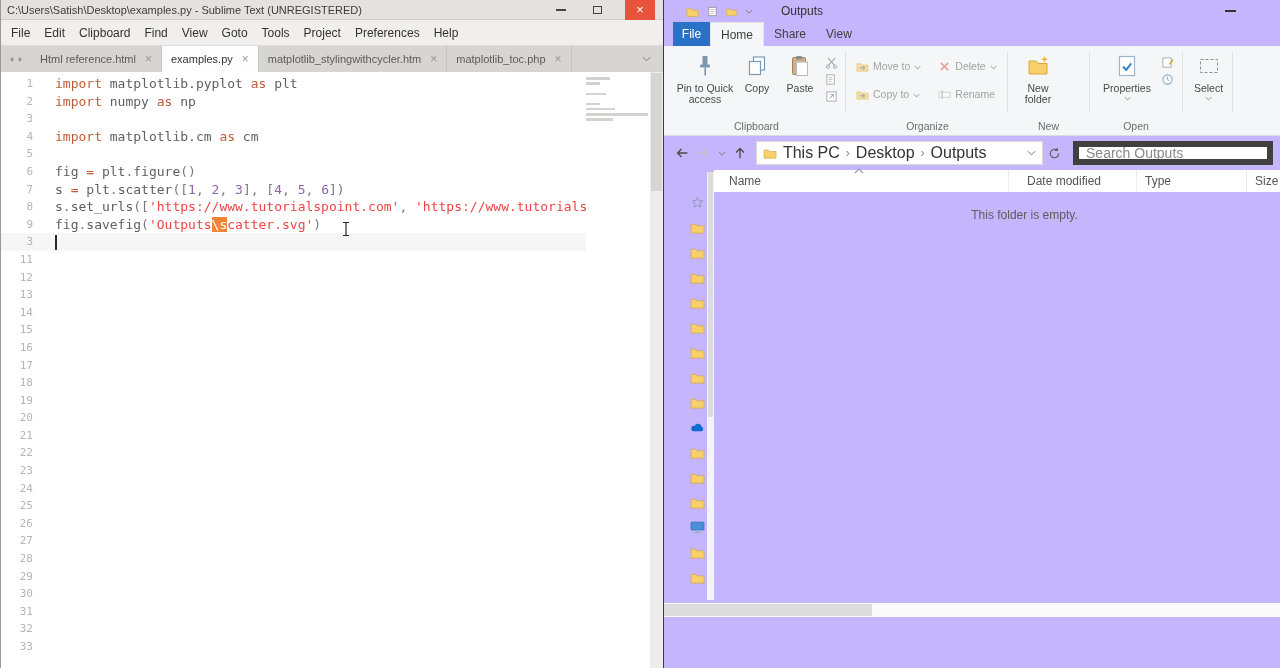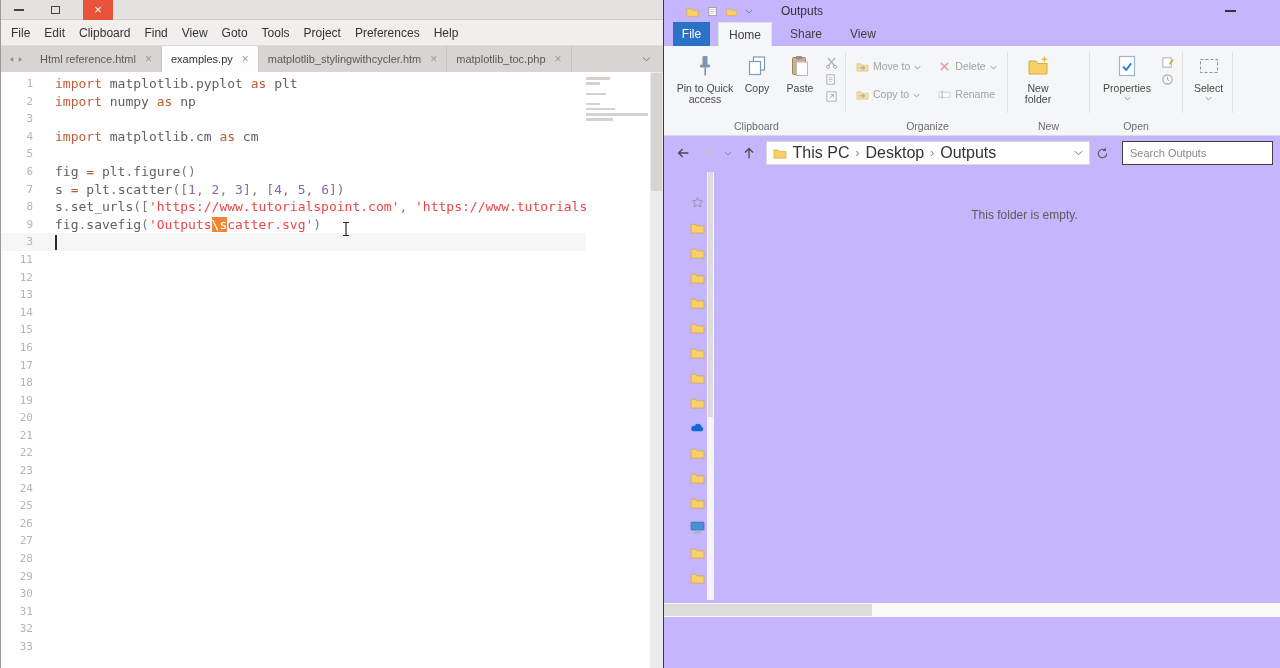--- a/index.html
+++ b/index.html
@@ -46,21 +46,21 @@
   
   .explorer{position:absolute;top:0;left:663px;width:617px;height:668px;background:#c4b5fd;border-left:1px solid #3a3a3a}
   .ex-titlebar{height:22px;display:flex;align-items:center;padding-left:22px;gap:8px;position:relative}
   .qat-ico{width:13px;height:13px}
   .qat-sm{width:11px;height:11px}
   .qat-chev{width:8px;height:5px}
   .ex-title{font-size:12px;color:#333;margin-left:20px}
   .ex-min{position:absolute;right:44px;top:10px;width:11px;height:2px;background:#333}
   .ex-ribbontabs{height:24px;display:flex;align-items:stretch;font-size:12px;color:#3f3f3f;padding-left:9px}
   .file-tab{width:37px;background:#2a72c8;color:#fff;display:flex;align-items:center;justify-content:center}
-  .rtab{padding:0 10px;display:flex;align-items:center;margin-left:8px}
+  .rtab{padding:0 10px;display:flex;align-items:center;}
   .rtab.active{background:#f5f6f7;border:1px solid #e4e4e4;border-bottom:none}
   .ex-ribbon{position:relative;height:90px;background:#f5f6f7;border-bottom:1px solid #dcdcdc;font-size:10.5px;color:#494949;line-height:11px}
   .rgroup{position:absolute;top:0;height:90px}
   .rrow{display:flex;align-items:flex-start;padding-top:6px;padding-left:6px;gap:3px}
   .rlg{display:flex;flex-direction:column;align-items:center;text-align:center;padding-top:2px}
   .ric{width:24px;height:24px;margin-bottom:5px}
   .w58{width:58px}.w40{width:40px}.w44{width:44px}.w47{width:45px}
   .rstack{display:flex;flex-direction:column;gap:4px;padding-top:4px;margin-left:2px}
   .rsm{width:13px;height:13px;display:inline-block}
   .rcol{display:flex;flex-direction:column;gap:14px;padding-top:13px}
@@ -84,21 +84,21 @@
   .navchev{width:16px;height:22px;display:flex;align-items:center;justify-content:center;margin-right:2px}
   .navchev .nico{width:8px;height:5px}
   .addr{width:326px;height:24px;border:1px solid #d9d9d9;display:flex;align-items:center;padding:0 6px;gap:6px;margin-left:4px;background:#fff}
   .addr .fold{width:14px;height:12px}
   .crumb{color:#333;font-size:16px;white-space:nowrap}
   .crumb-sep{color:#8a8a8a;font-size:12px}
   .addr-spacer{flex:1}
   .addr-chev{width:9px;height:6px}
   .refresh{width:20px;height:20px;display:flex;align-items:center;justify-content:center;margin:0 2px}
   .refresh .nico{width:13px;height:13px}
-  .search{flex:1;height:24px;border:1px solid #404040;margin-left:8px;margin-right:3px;font-size:11px;color:#8a8a8a;padding-left:7px;font-family:"Liberation Sans",sans-serif;background:#fff;outline:none}
+  .search{flex:1;height:24px;border:6px solid #404040;margin-left:8px;margin-right:3px;font-size:14px;color:#8a8a8a;padding-left:7px;font-family:"Liberation Sans",sans-serif;background:#fff;outline:none}
   .search::placeholder{color:#8a8a8a;opacity:1}
 
   .ex-side{position:absolute;top:170px;left:0;width:50px;bottom:0}
   .side-ico{position:absolute;left:26px;width:15px;height:13px}
   .side-scroll{position:absolute;left:43px;top:2px;width:7px;height:428px;background:#f4f4f4}
   .side-thumb{position:absolute;left:1px;right:1px;top:0;height:245px;background:#dcdcdc}
 
   .hrow{position:absolute;top:170px;left:50px;right:0;height:22px;display:flex;font-size:12px;color:#555;background:#fff}
   .hc{display:flex;align-items:center;padding-left:15px;border-right:1px solid #ececec;position:relative}
   .hc-name{width:295px}
@@ -108,20 +108,21 @@
   .sort{position:absolute;left:140px;top:-2px;width:10px;height:6px}
   .empty{position:absolute;top:208px;left:105px;right:0;text-align:center;font-size:12px;color:#5c5c5c}
   .hscroll{position:absolute;left:0;right:0;top:603px;height:14px;background:#fafafa}
   .hthumb{position:absolute;left:0;top:1px;height:12px;width:208px;background:#dcdcdc}
 </style>
 </head>
 <body>
 
 <div class="sublime">
   <div class="st-titlebar">
+    <span class="st-title">C:\Users\Satish\Desktop\examples.py - Sublime Text (UNREGISTERED)</span>
     <span class="st-ctrl st-min">
         <span class="glyph"></span>
       </span>
     <span class="st-ctrl st-max">
         <span class="glyph"></span>
       </span>
     <span class="st-close">
         <span>×</span>
       </span>
   </div>
@@ -630,17 +631,36 @@
       <div class="side-ico" data-icon="folder" style="top: 401px;">
         <svg viewBox="0 0 16 14">
           <path d="M1 3.5h5l1.4 1.8H15V13H1z" fill="#f8d06a" stroke="#d8a93c" stroke-width=".8"></path>
         </svg>
       </div>
     </div>
   <div class="side-scroll" style="position:absolute;top:172px;left:43px">
     <div class="side-thumb"></div>
   </div>
 
+  <div class="hrow">
+    <div class="hc hc-name">
+      <span>Name</span>
+      <span class="sort" data-icon="sortup">
+          <svg viewBox="0 0 10 6">
+            <path d="M1 5l4-4 4 4" stroke="#9a9a9a" fill="none" stroke-width="1.1"></path>
+          </svg>
+        </span>
+    </div>
+    <div class="hc hc-date">
+      <span>Date modified</span>
+    </div>
+    <div class="hc hc-type">
+      <span>Type</span>
+    </div>
+    <div class="hc hc-size">
+      <span>Size</span>
+    </div>
+  </div>
   <div class="empty">This folder is empty.</div>
   <div class="hscroll">
     <div class="hthumb"></div>
   </div>
 </div>
 
 </body></html>

